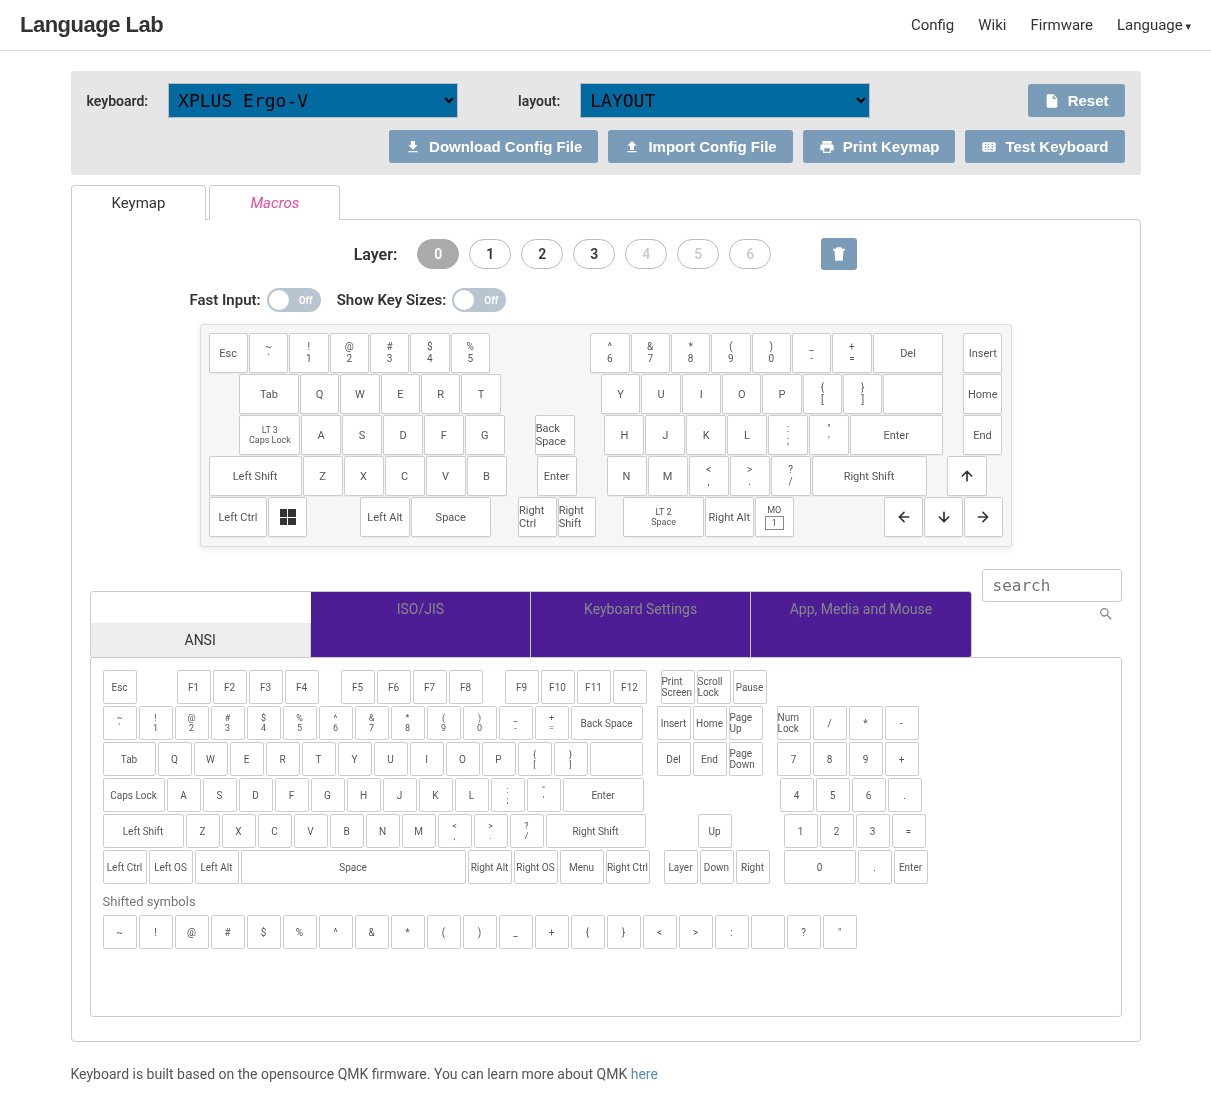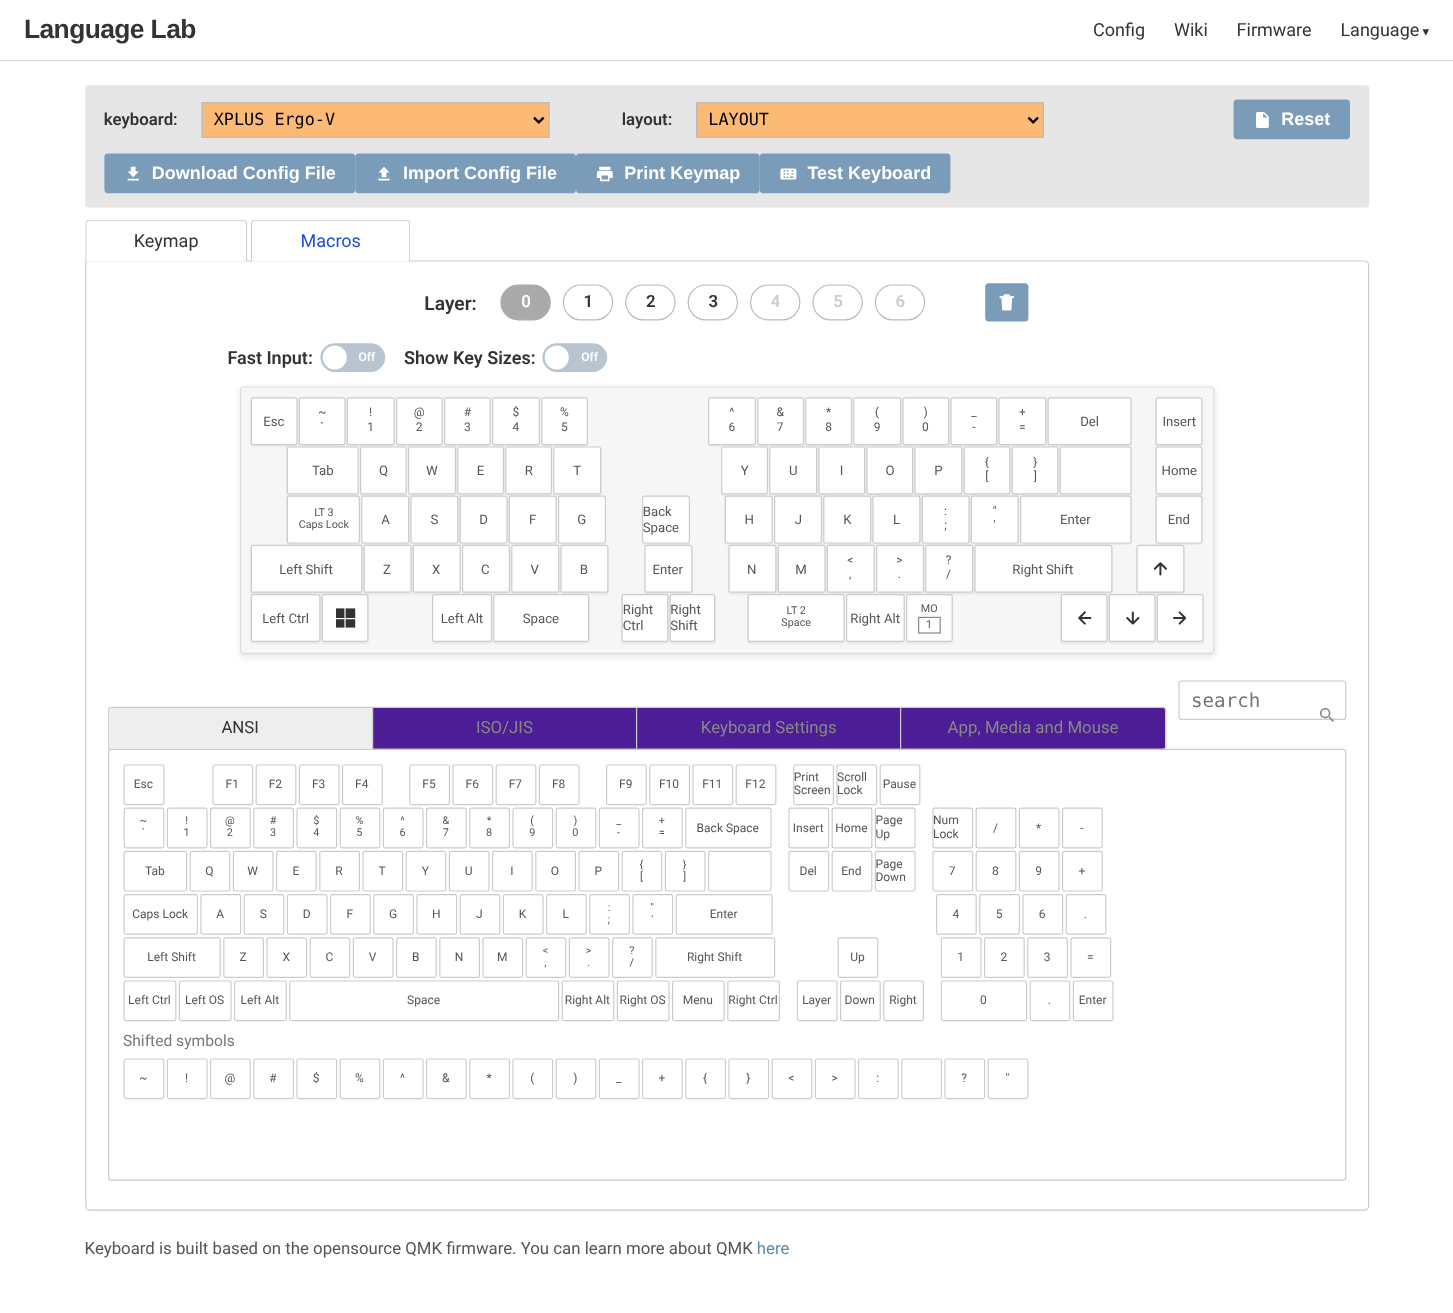--- a/index.html
+++ b/index.html
@@ -6,30 +6,30 @@
 body { font-family: -apple-system, BlinkMacSystemFont, "Segoe UI", Roboto, Arial, sans-serif; background: #fff; color: #333; font-size: 14px; }
 .topbar { display: flex; justify-content: space-between; align-items: center; padding: 12px 20px; border-bottom: 1px solid #ddd; }
 .logo { font-weight: 900; font-size: 22px; letter-spacing: -0.5px; font-family: Arial Black, Arial, sans-serif; text-transform: none; }
 .topnav { display: flex; gap: 24px; align-items: center; }
 .topnav a { color: #333; text-decoration: none; font-size: 15px; cursor: pointer; }
 .topnav .lang::after { content: " ▾"; font-size: 11px; }
 .container { max-width: 1070px; margin: 0 auto; padding: 10px 0 40px; }
 .config-bar { background: #e6e6e6; border-radius: 3px; padding: 12px 16px; margin-top: 10px; }
 .row1 { display: flex; align-items: center; gap: 20px; }
 .row1 label { font-weight: 600; font-size: 14px; }
-.row1 select { flex: 0 0 280px; padding: 5px; font-family: monospace; font-size: 14px; background: #fdba74; border: 1px solid #bbb; }
+.row1 select { flex: 0 0 280px; padding: 5px; font-family: monospace; font-size: 18px; background: #0369a1; border: 1px solid #bbb; }
 .row1 .spacer { flex: 1; }
 .btn { display: inline-flex; align-items: center; gap: 8px; background: #7a9cb8; color: #fff; border: none; padding: 8px 16px; font-size: 15px; font-weight: 600; border-radius: 3px; cursor: pointer; }
 .btn svg { width: 16px; height: 16px; fill: #fff; }
-.action-row { display: flex; justify-content: flex-start; margin-top: 12px; }
+.action-row { display: flex; justify-content: flex-end; gap: 10px; margin-top: 12px; }
 .reset-btn { background: #7a9cb8; }
 .tabs-outer { margin-top: 10px; }
 .tab-strip { display: flex; }
 .tab { border: 1px solid #ccc; border-bottom: none; padding: 8px 40px; background: #fff; border-radius: 4px 4px 0 0; margin-right: 3px; cursor: pointer; font-size: 15px; }
-.tab.inactive { color: #1d4ed8; background: #fff; }
+.tab.inactive { color: #ec4899; background: #fff; font-style: italic; }
 .tab.active { background: #fff; position: relative; z-index: 2; }
 .panel { border: 1px solid #ccc; border-radius: 0 4px 4px 4px; padding: 18px 18px 24px; margin-top: -1px; background: #fff; }
 .layer-row { display: flex; align-items: center; justify-content: center; gap: 10px; margin-bottom: 18px; }
 .layer-row .label { font-weight: 600; font-size: 16px; margin-right: 10px; }
 .layer-pill { width: 42px; height: 30px; border-radius: 15px; display: flex; align-items: center; justify-content: center; border: 1px solid #bbb; background: #fff; font-weight: 600; cursor: pointer; }
 .layer-pill.active { background: #aaa; color: #fff; border-color: #aaa; }
 .layer-pill.disabled { color: #ccc; }
 .trash-btn { width: 36px; height: 32px; background: #7a9cb8; border: none; border-radius: 3px; display: flex; align-items: center; justify-content: center; margin-left: 40px; cursor: pointer; }
 .trash-btn svg { width: 18px; height: 18px; fill: #fff; }
 .toggle-row { display: flex; align-items: center; gap: 6px; margin-left: 100px; margin-bottom: 12px; font-weight: 600; font-size: 15px; }
@@ -48,21 +48,21 @@
 .key.u2 { width: 83px; }
 .key.u225 { width: 93px; }
 .key.u275 { width: 115px; }
 .key-inner-box { border: 1px solid #888; padding: 1px 6px; font-size: 10px; margin-top: 1px; }
 .arrow-key svg { width: 16px; height: 16px; stroke: #333; stroke-width: 2.5; fill: none; }
 .win-icon { display: grid; grid-template: 1fr 1fr / 1fr 1fr; gap: 1px; width: 16px; height: 16px; }
 .win-icon span { background: #333; }
 .subtabs { display: flex; border: 1px solid #ccc; border-radius: 3px; overflow: hidden; margin-top: 22px; }
 .subtabs .st { flex: 1; text-align: center; padding: 9px 0; border-right: 1px solid #ccc; cursor: pointer; font-size: 14px; color: #888; background: #4c1d95; }
 .subtabs .st:last-child { border-right: none; }
-.subtabs .st.active { background: #eee; color: #333; }
+.subtabs .st.active { background: #eee; color: #333; margin-top: 31px; }
 .search-box { border: 1px solid #ccc; border-radius: 3px; padding: 6px 30px 6px 10px; font-family: monospace; font-size: 16px; width: 140px; }
 .search-wrap { position: relative; margin-left: 10px; }
 .search-wrap svg { position: absolute; right: 8px; top: 50%; transform: translateY(-50%); width: 16px; height: 16px; fill: #888; }
 .palette { border: 1px solid #ccc; border-radius: 3px; padding: 12px; margin-top: -1px; min-height: 360px; }
 .prow { display: flex; gap: 2px; margin-bottom: 2px; }
 .pkey { background: #fff; border: 1px solid #ccc; border-radius: 2px; display: flex; flex-direction: column; align-items: center; justify-content: center; font-size: 10px; color: #555; height: 34px; cursor: pointer; }
 .pkey.u1 { width: 34px; }
 .pkey.u125 { width: 44px; }
 .pkey.u15 { width: 53px; }
 .pkey.u175 { width: 62px; }

